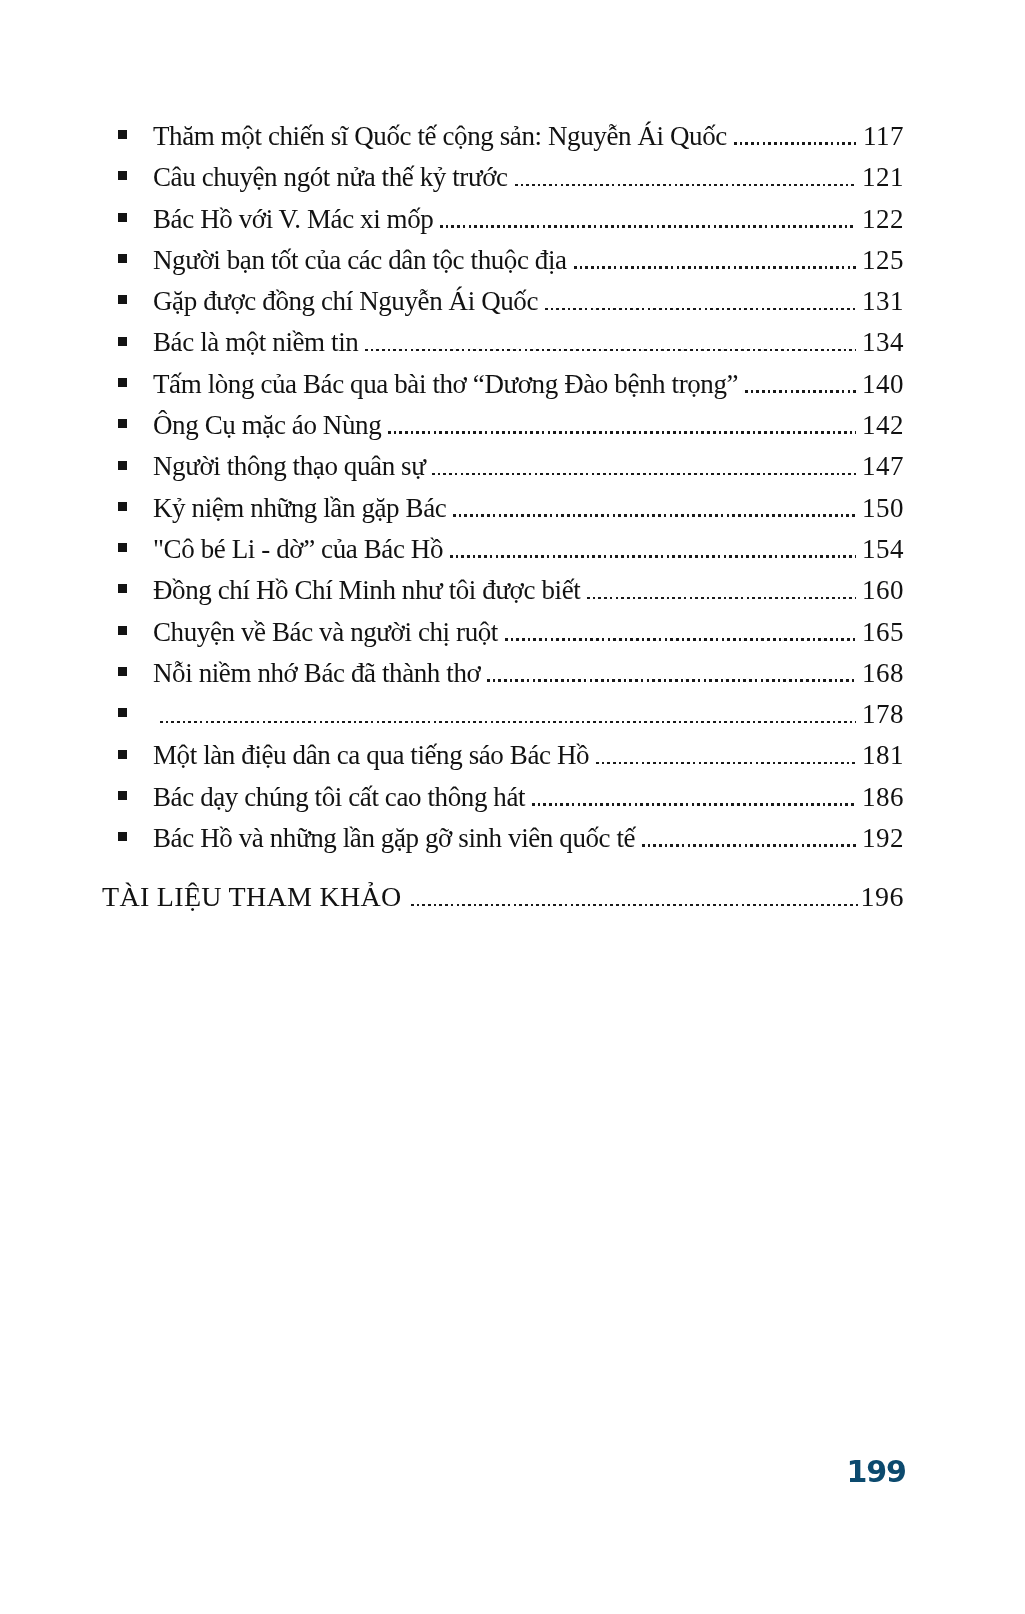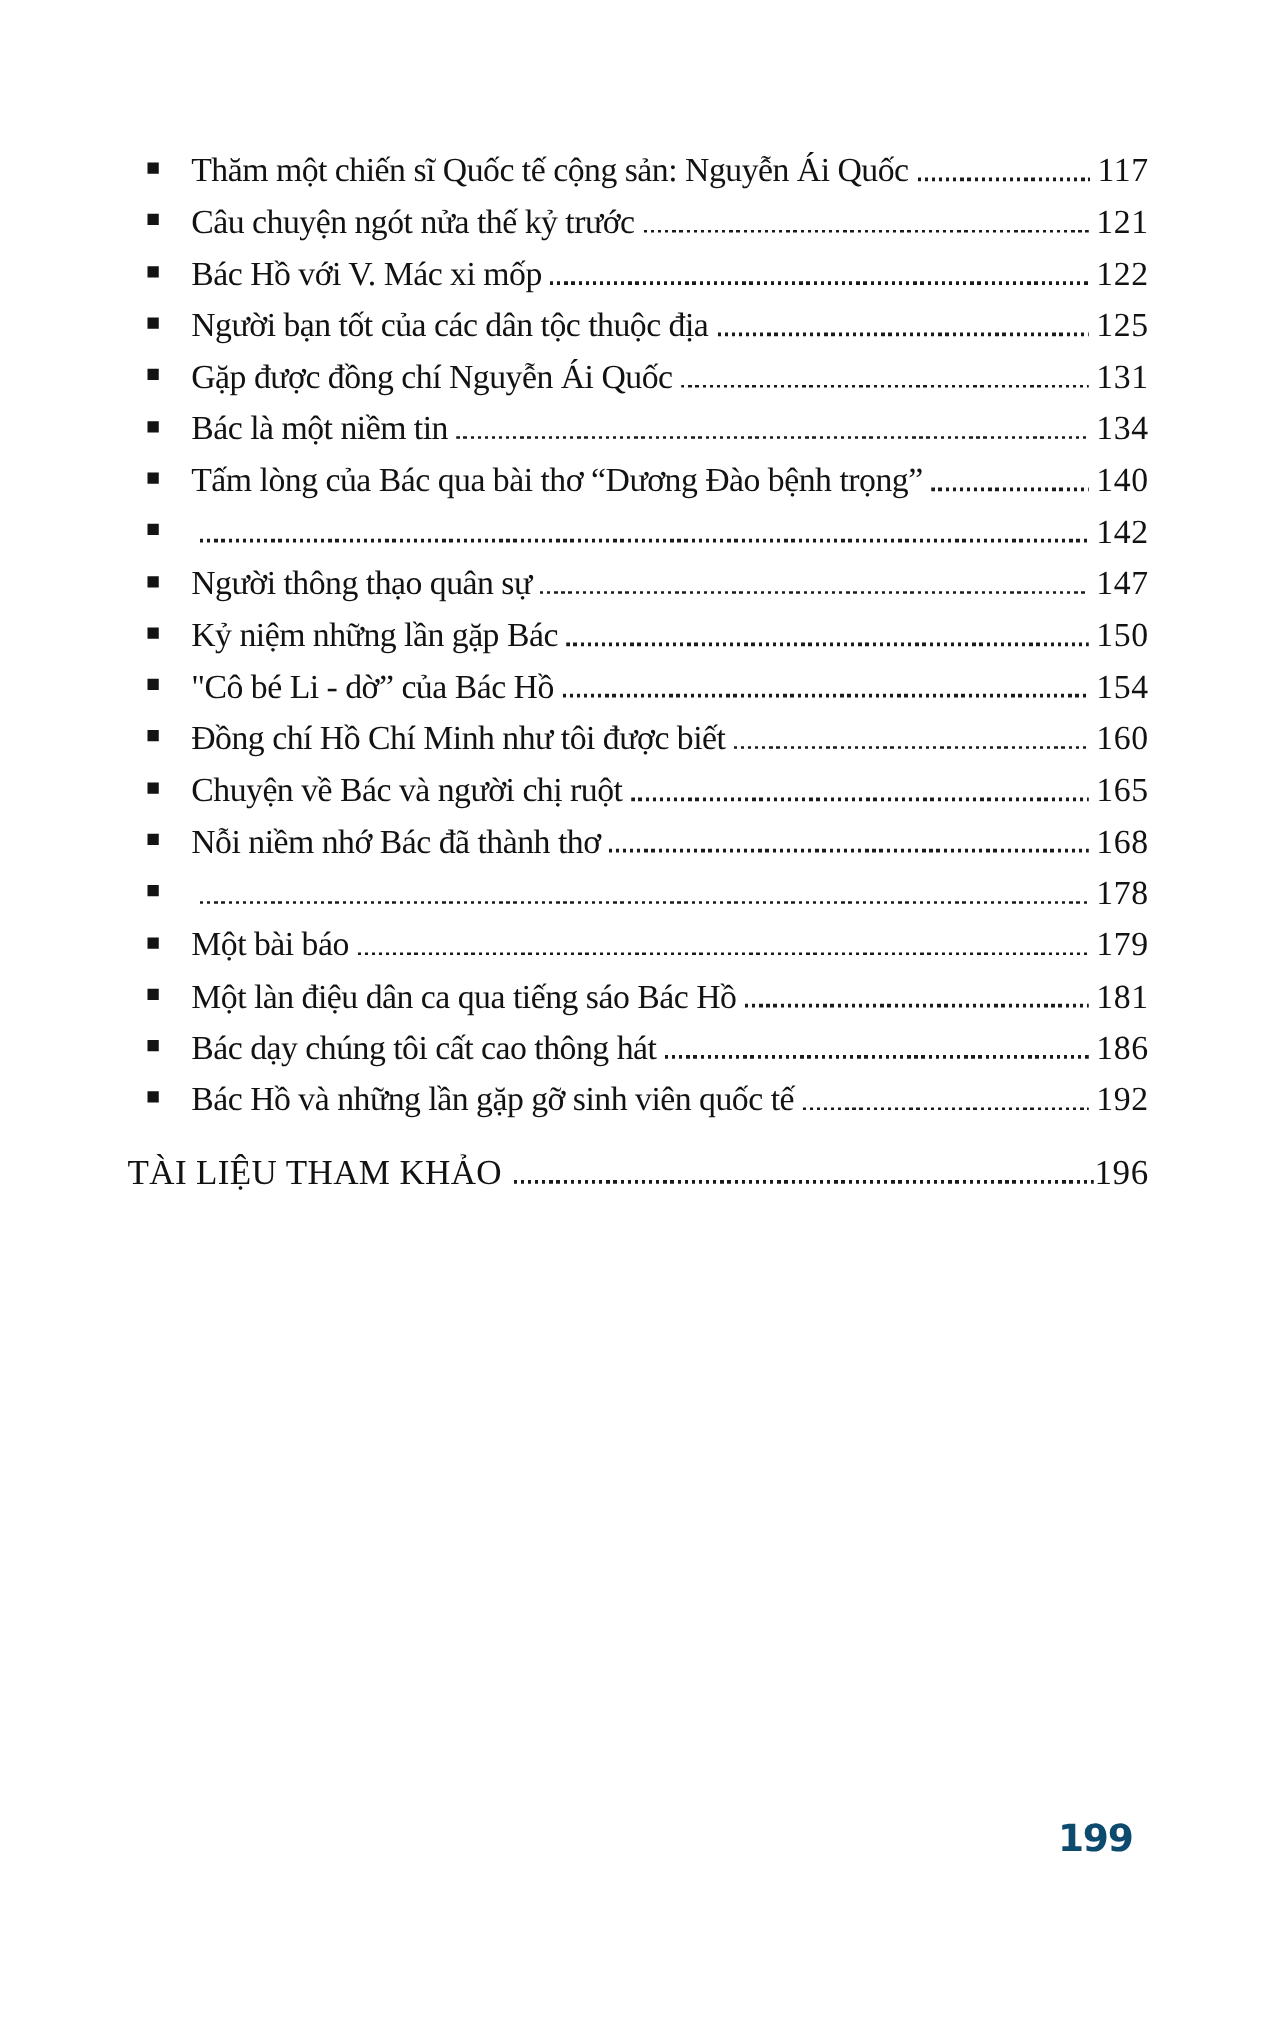--- a/index.html
+++ b/index.html
@@ -13,21 +13,21 @@
     overflow: hidden;
   }
   .page {
     position: absolute;
     inset: 0;
     background: #ffffff;
   }
   .toc-wrap {
     position: absolute;
     left: 115px;
-    right: 106px;
+    right: 121px;
     top: 116px;
   }
   .toc-row {
     display: flex;
     align-items: baseline;
     height: 41.3px;
     line-height: 41.3px;
     font-size: 27px;
     letter-spacing: -0.4px;
     white-space: nowrap;
@@ -126,20 +126,21 @@
 
   <div class="toc-row">
     <span class="bullet"></span>
     <span class="title">Tấm lòng của Bác qua bài thơ “Dương Đào bệnh trọng”</span>
     <span class="leader"></span>
     <span class="pageno">140</span>
   </div>
 
   <div class="toc-row">
     <span class="bullet"></span>
+    <span class="title">Ông Cụ mặc áo Nùng</span>
     <span class="leader"></span>
     <span class="pageno">142</span>
   </div>
 
   <div class="toc-row">
     <span class="bullet"></span>
     <span class="title">Người thông thạo quân sự</span>
     <span class="leader"></span>
     <span class="pageno">147</span>
   </div>
@@ -179,26 +180,20 @@
     <span class="leader"></span>
     <span class="pageno">168</span>
   </div>
 
   <div class="toc-row">
     <span class="bullet"></span>
     <span class="leader"></span>
     <span class="pageno">178</span>
   </div>
 
-  <div class="toc-row">
-    <span class="bullet"></span>
-    <span class="title">Một bài báo</span>
-    <span class="leader"></span>
-    <span class="pageno">179</span>
-  </div>
 
   <div class="toc-row">
     <span class="bullet"></span>
     <span class="title">Một làn điệu dân ca qua tiếng sáo Bác Hồ</span>
     <span class="leader"></span>
     <span class="pageno">181</span>
   </div>
 
   <div class="toc-row">
     <span class="bullet"></span>

